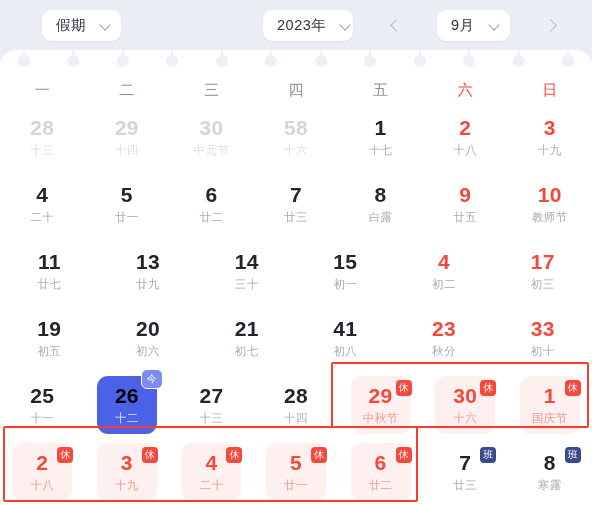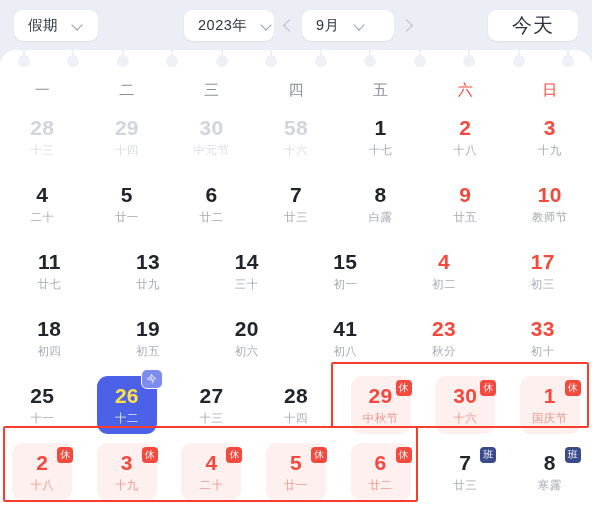--- a/index.html
+++ b/index.html
@@ -9,21 +9,21 @@
     font-family:"Liberation Sans","DejaVu Sans",sans-serif;
     overflow:hidden;
     -webkit-font-smoothing:antialiased;
   }
   .app{position:relative;width:592px;height:505px;}
 
   
   .toolbar{
     position:absolute;left:0;top:0;width:592px;height:50px;
     background:#eceef5;
-    display:flex;align-items:center;
+    display:flex;align-items:center;gap:28px;
   }
   .tb-pad-l{width:14px;flex:none;}
   .select-box{
     background:#fff;border-radius:9px;
     height:31px;display:flex;align-items:center;
     padding:0 10px 0 14px;box-sizing:border-box;
     box-shadow:0 1px 2px rgba(30,40,80,.07);
     cursor:pointer;
   }
   .select-box .sv{
@@ -126,21 +126,21 @@
   }
   .cell.muted .dnum{color:#d2d5dc;font-weight:bold;}
   .cell.muted .lunar{color:#dadde3;}
   .cell.wkend .dnum{color:#f5493d;}
   .cell.rest .inner{background:#fdf0ee;}
   .cell.rest .dnum{color:#f5493d;}
   .cell.rest .lunar{color:#f09a91;}
 
   
   .cell.sel .inner{background:#4b62e8;}
-  .cell.sel .dnum{color:#fde047;}
+  .cell.sel .dnum{color:#000000;}
   .cell.sel .lunar{color:#dfe4fb;}
   .badge-today{
     position:absolute;right:-6px;top:-7px;
     width:20px;height:18px;border-radius:6px;
     background:#7c8cf0;
     display:flex;align-items:center;justify-content:center;
     font-size:10px;color:#fff;
     border:1.5px solid #fff;
     box-sizing:content-box;
   }
@@ -387,34 +387,34 @@
           <div class="cell wkend">
             <div class="inner">
               <div class="dnum">17</div>
               <div class="lunar">初三</div>
             </div>
           </div>
         </div>
         <div class="row">
           <div class="cell">
             <div class="inner">
-              <div class="dnum">18</div>
-              <div class="lunar">初四</div>
-            </div>
-          </div>
-          <div class="cell">
-            <div class="inner">
               <div class="dnum">19</div>
               <div class="lunar">初五</div>
             </div>
           </div>
           <div class="cell">
             <div class="inner">
               <div class="dnum">20</div>
               <div class="lunar">初六</div>
+            </div>
+          </div>
+          <div class="cell">
+            <div class="inner">
+              <div class="dnum">21</div>
+              <div class="lunar">初七</div>
             </div>
           </div>
           <div class="cell">
             <div class="inner">
               <div class="dnum">41</div>
               <div class="lunar">初八</div>
             </div>
           </div>
           <div class="cell wkend">
             <div class="inner">

